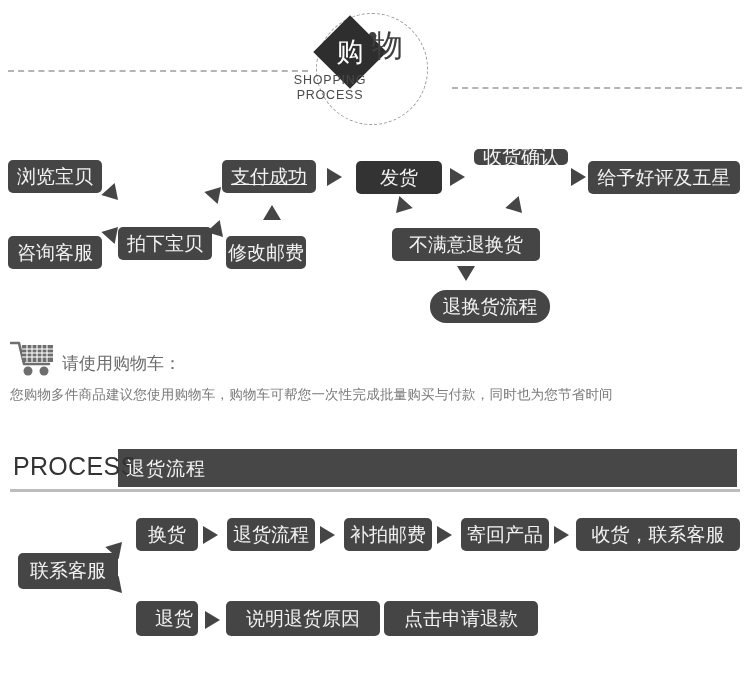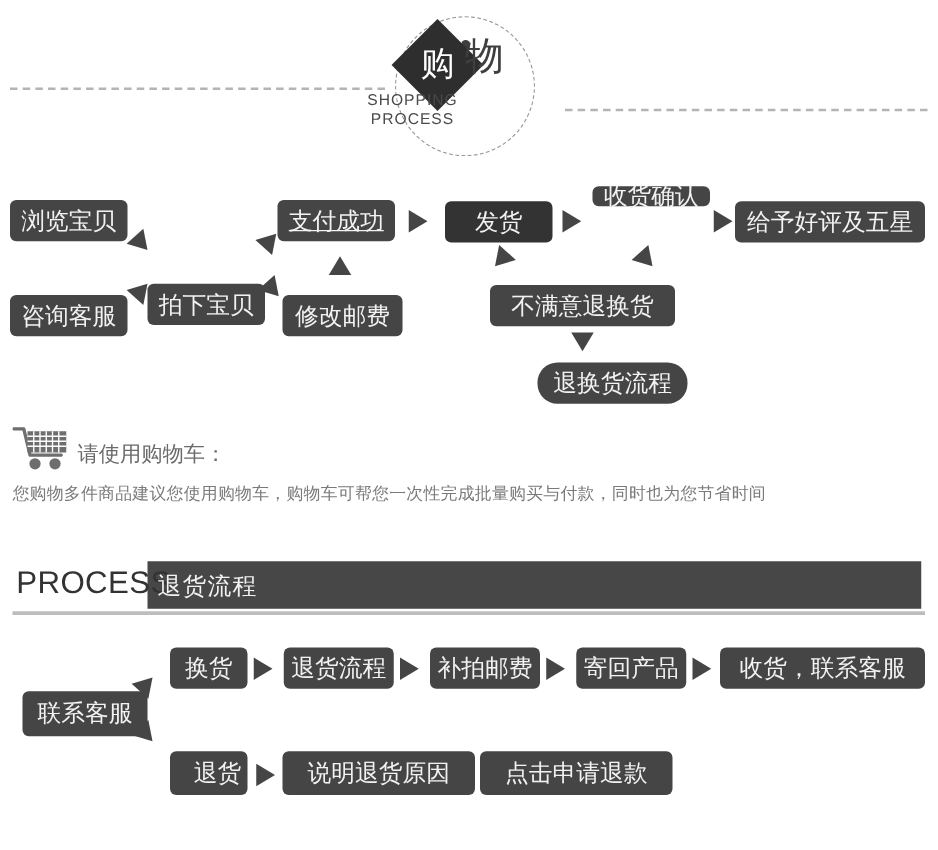--- a/index.html
+++ b/index.html
@@ -211,21 +211,21 @@
     <div>SHOPPING</div>
     <div>PROCESS</div>
   </div>
 </div>
 
 <div id="shopping-flow">
     <div class="fbox" style="left: 8px; top: 160px; width: 94px; height: 33px;">浏览宝贝</div>
     <div class="fbox" style="left: 8px; top: 236px; width: 94px; height: 33px;">咨询客服</div>
     <div class="fbox" style="left: 118px; top: 210px; width: 94px; height: 33px; margin-top: 17px;">拍下宝贝</div>
     <div class="fbox" style="left: 222px; top: 160px; width: 94px; height: 33px; text-decoration: underline;">支付成功</div>
-    <div class="fbox" style="left: 226px; top: 236px; width: 96px; height: 33px;">修改邮费</div>
+    <div class="fbox" style="left: 226px; top: 236px; width: 80px; height: 33px;">修改邮费</div>
     <div class="fbox dark" style="left: 356px; top: 161px; width: 86px; height: 33px;">发货</div>
     <div class="fbox" style="left: 474px; top: 149px; width: 94px; height: 16px;">收货确认</div>
     <div class="fbox" style="left: 588px; top: 161px; width: 152px; height: 33px;">给予好评及五星</div>
     <div class="fbox" style="left: 392px; top: 228px; width: 148px; height: 33px;">不满意退换货</div>
     <div class="fbox" style="left: 430px; top: 290px; width: 120px; height: 33px; border-radius: 16px;">退换货流程</div>
     <div class="arr arr-dr" style="left: 104px; top: 187px;"></div>
     <div class="arr arr-ur" style="left: 104px; top: 225px;"></div>
     <div class="arr arr-ur" style="left: 207px; top: 185px;"></div>
     <div class="arr arr-dr" style="left: 209px; top: 224px;"></div>
     <div class="arr arr-u" style="left: 263px; top: 205px;"></div>

